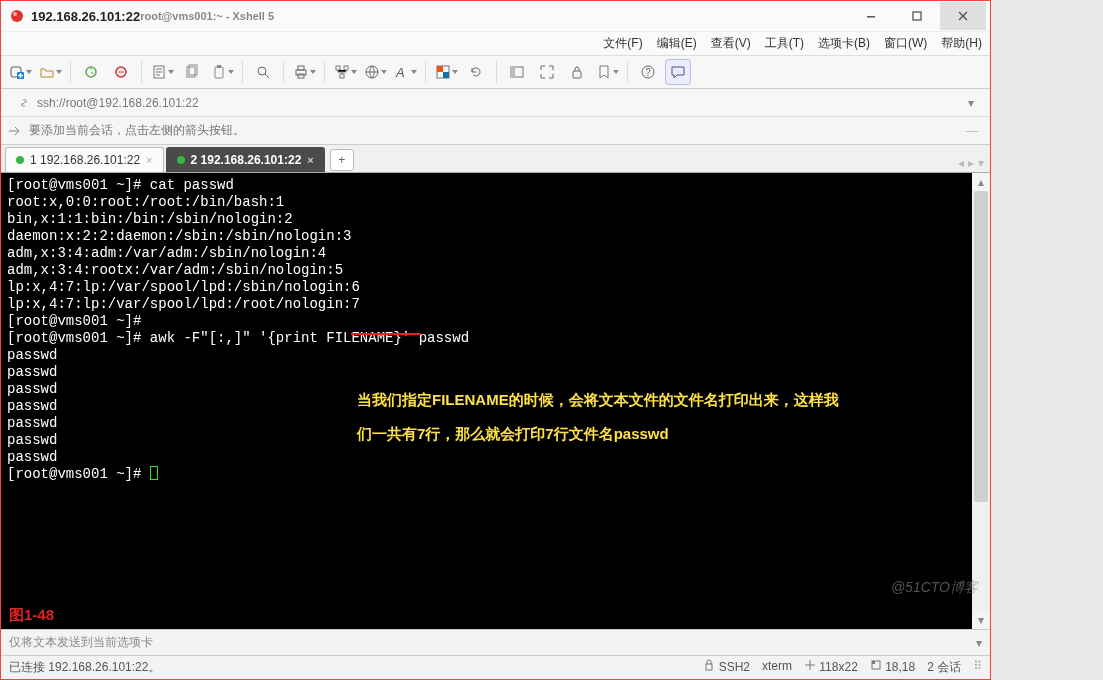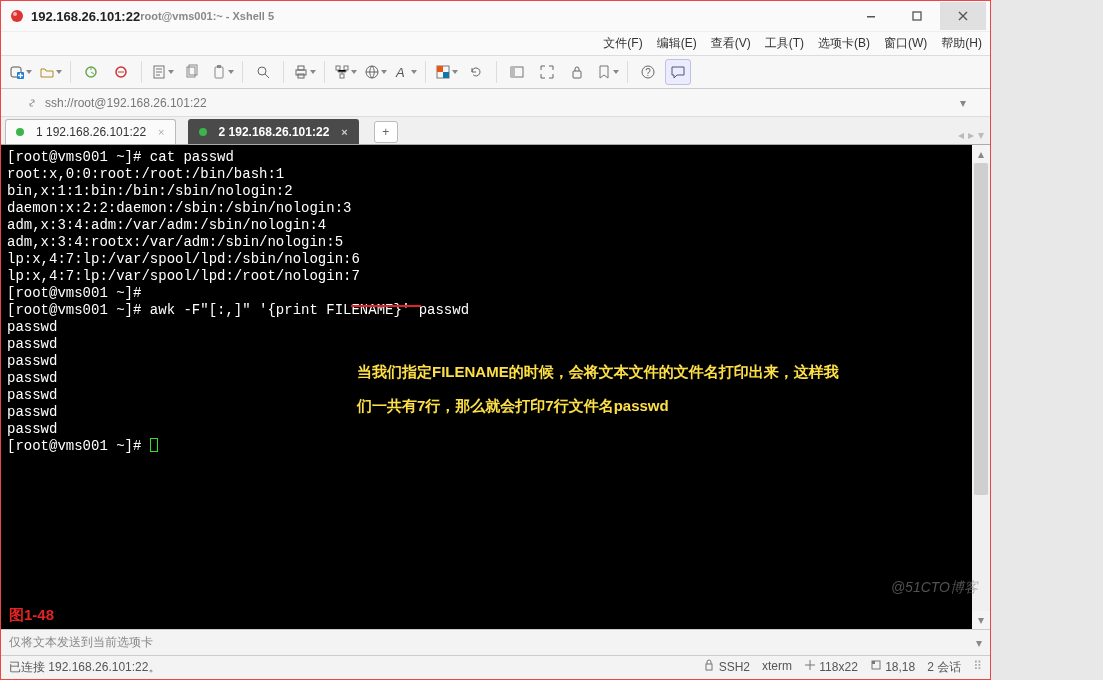--- a/index.html
+++ b/index.html
@@ -33,40 +33,40 @@
   .tbtn { width:26px; height:26px; display:flex; align-items:center;
           justify-content:center; border-radius:3px; position:relative; }
   .tbtn svg{display:block}
   .tbtn.sel { background:#ececff; border:1px solid #c0c0e0; }
   .tsep { width:1px; height:22px; background:#ddd; margin:0 3px; }
   .tdd::after { content:""; display:inline-block; margin-left:1px;
                 border-left:3px solid transparent; border-right:3px solid transparent;
                 border-top:4px solid #888; vertical-align:middle; }
 
   
-  .addrbar { height:28px; display:flex; align-items:center; padding:0 24px;
+  .addrbar { height:28px; display:flex; align-items:center; padding:0 16px;
              background:#f7f7f7; gap:6px; border-bottom:1px solid #ddd;
              position:relative; }
   .addrbar .link-ic { width:14px; height:14px; color:#888; }
   .addr-txt { color:#777; }
   .dropend { margin-left:auto; color:#888; }
 
   .infobar { height:28px; display:flex; align-items:center; padding:0 6px;
              background:#f5f5f5; gap:6px; border-bottom:1px solid #ccc; }
   .info-ic { width:16px; height:16px; color:#888; }
   .info-txt { color:#777; }
   .info-close { margin-left:auto; color:#bbb; padding:2px 6px; }
 
   
   .tabstrip { height:28px; display:flex; align-items:end; background:#f0f0f0;
               padding:0 4px; border-bottom:1px solid #aaa; }
-  .tab { height:25px; display:flex; align-items:center; gap:12px;
+  .tab { height:25px; display:flex; align-items:center; gap:6px;
          padding:8px 10px; border:1px solid #bbb; border-bottom:none;
          border-radius:3px 3px 0 0; background:#fbfbfb; font-size:12px;
-         margin-right:12px; }
+         margin-right:2px; }
   .tab.active { background:#4a4a4a; color:#fff; border-color:#4a4a4a; font-weight:700; }
   .dot { width:8px; height:8px; border-radius:50%; }
   .green { background:#3bb54a; }
   .tab.active .tclose { color:#ccc; }
   .tclose { color:#aaa; font-size:11px; }
   .newtab { width:24px; height:22px; border:1px solid #bbb; background:#fff;
             border-radius:3px; display:flex; align-items:center;
             justify-content:center; margin-left:3px; color:#666; margin-bottom:1px; }
   .tabnav { margin-left:auto; display:flex; gap:4px; color:#bbb; align-items:center;
             margin-bottom:2px; padding-right:2px; }
@@ -285,20 +285,29 @@
   <div class="addrbar">
     <span class="link-ic">
       <svg width="14" height="14" viewBox="0 0 14 14">
           <path d="M5 9l4-4M6 4h3v3M8 10H5V7" stroke="#999" fill="none"></path>
         </svg>
     </span>
     <span class="addr-txt">ssh://root@192.168.26.101:22</span>
     <span class="dropend">▾</span>
   </div>
 
+  <div class="infobar">
+    <span class="info-ic">
+      <svg width="16" height="16">
+          <path d="M2 8h9M8 4l4 4-4 4" stroke="#888" fill="none"></path>
+        </svg>
+    </span>
+    <span class="info-txt">要添加当前会话，点击左侧的箭头按钮。</span>
+    <span class="info-close">—</span>
+  </div>
 
   <div class="tabstrip">
     <div class="tab">
       <span class="dot green"></span>
       <span>1 192.168.26.101:22</span>
       <span class="tclose">×</span>
     </div>
     <div class="tab active">
       <span class="dot green"></span>
       <span>2 192.168.26.101:22</span>

